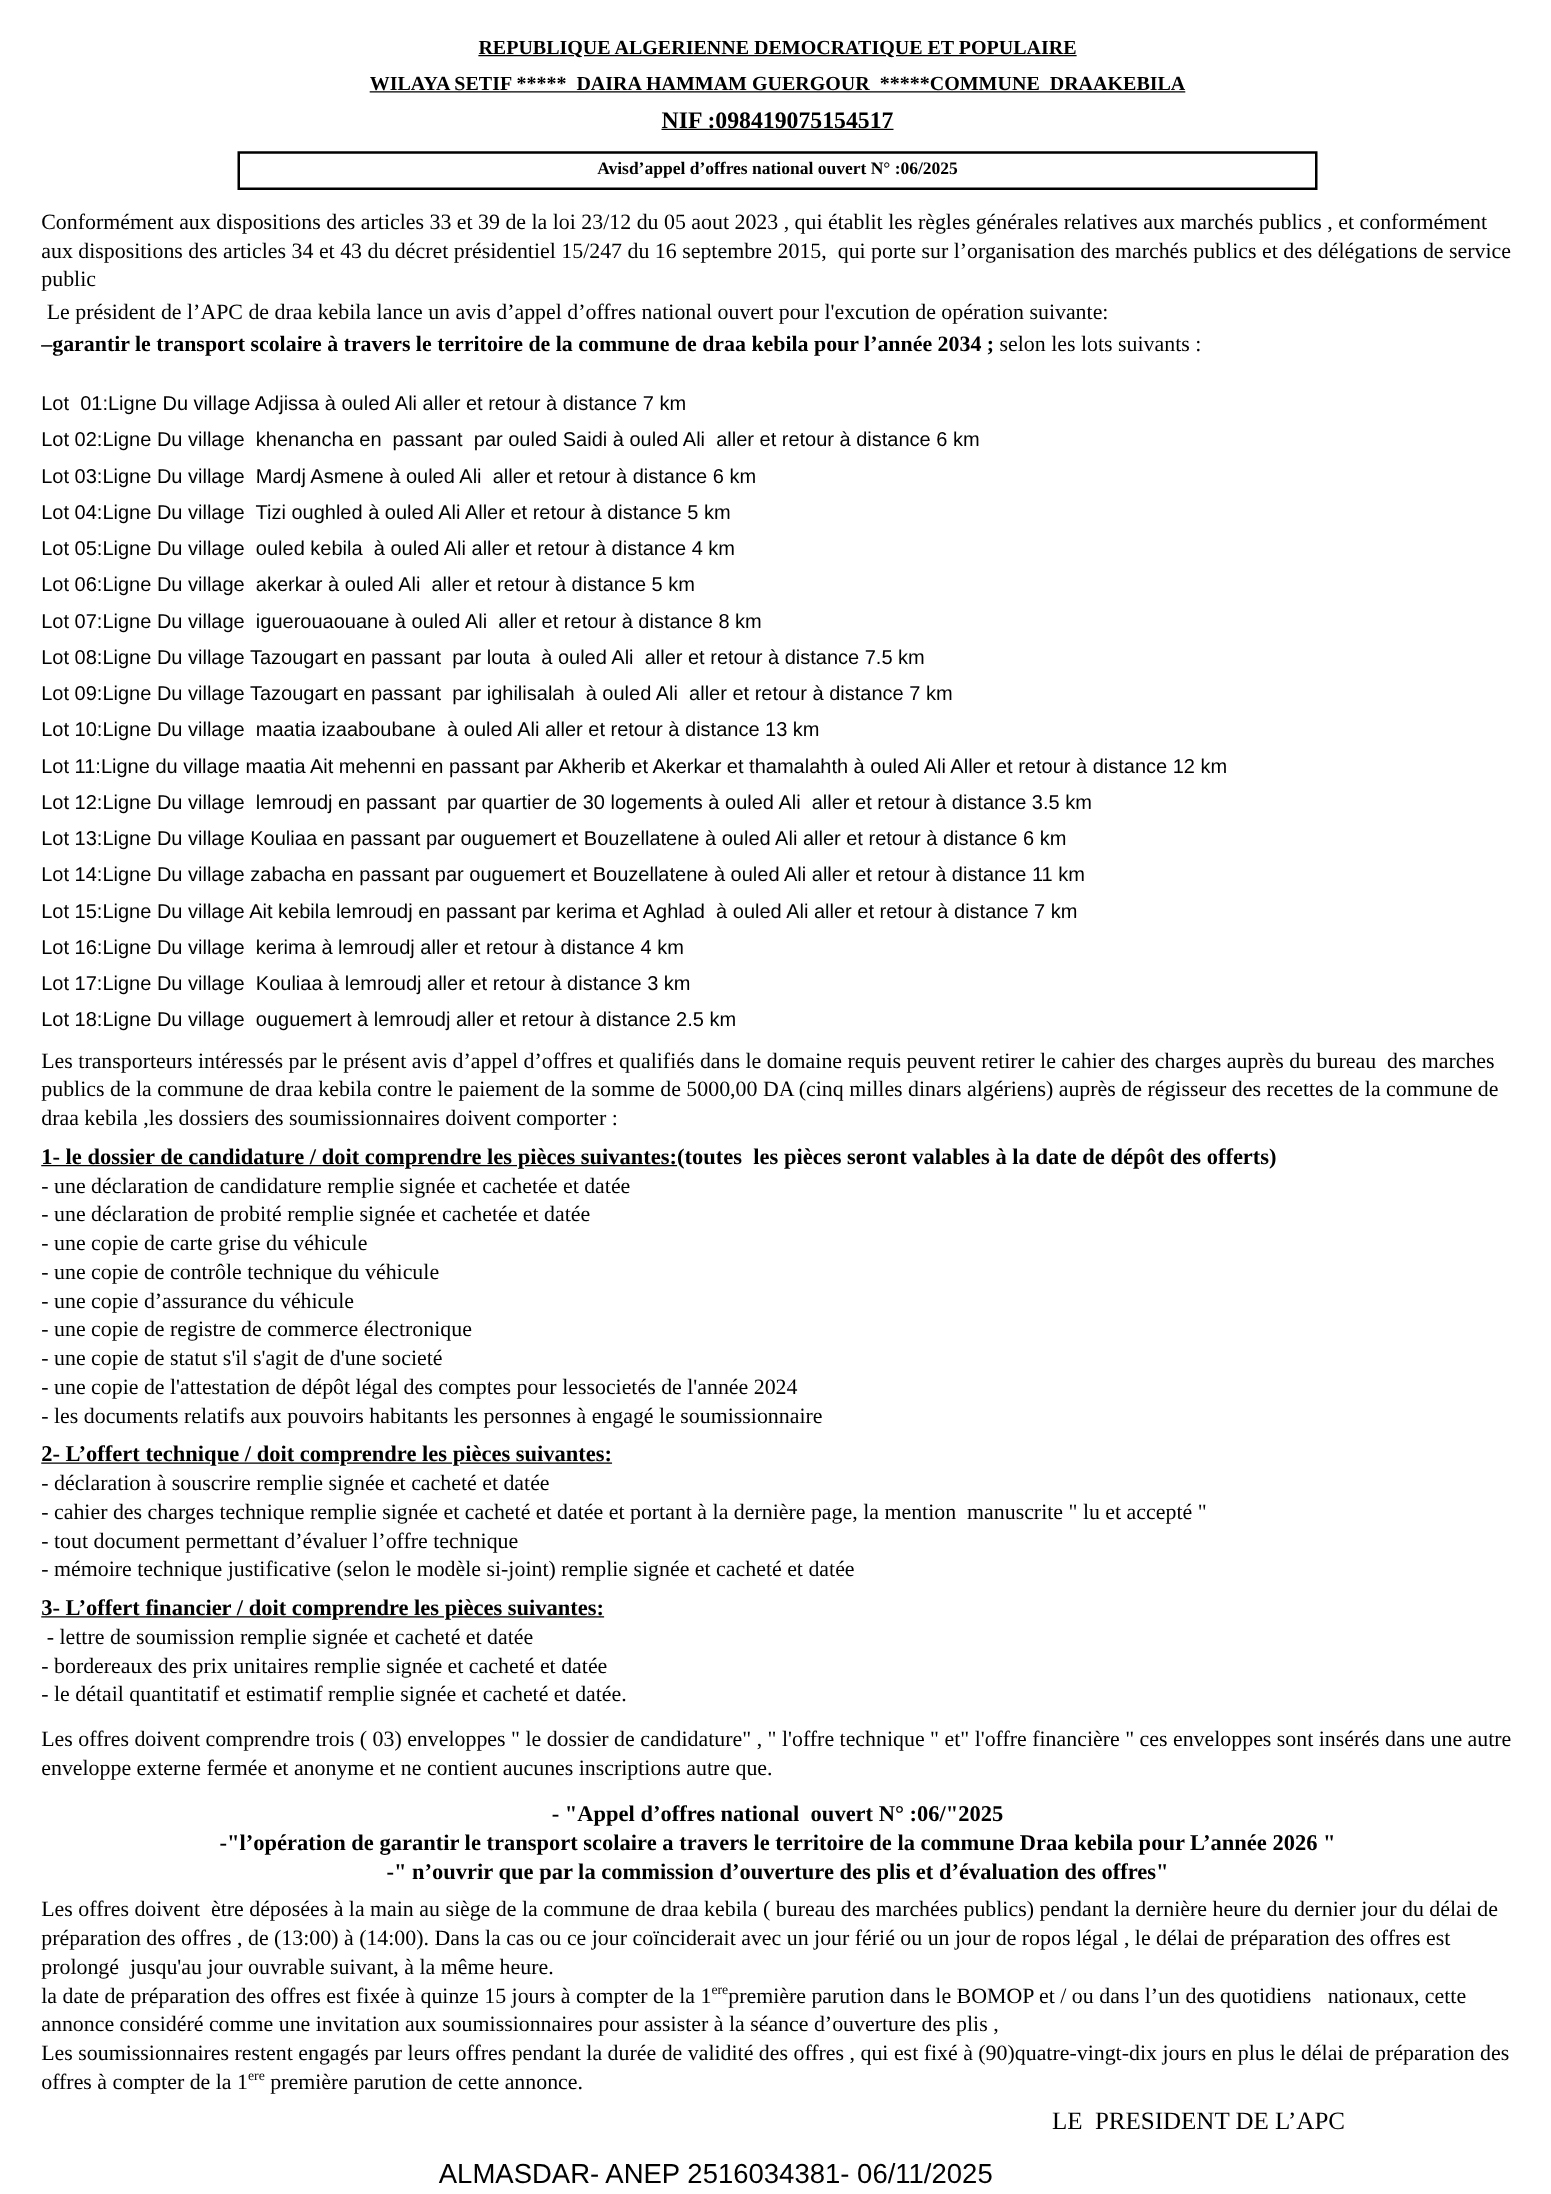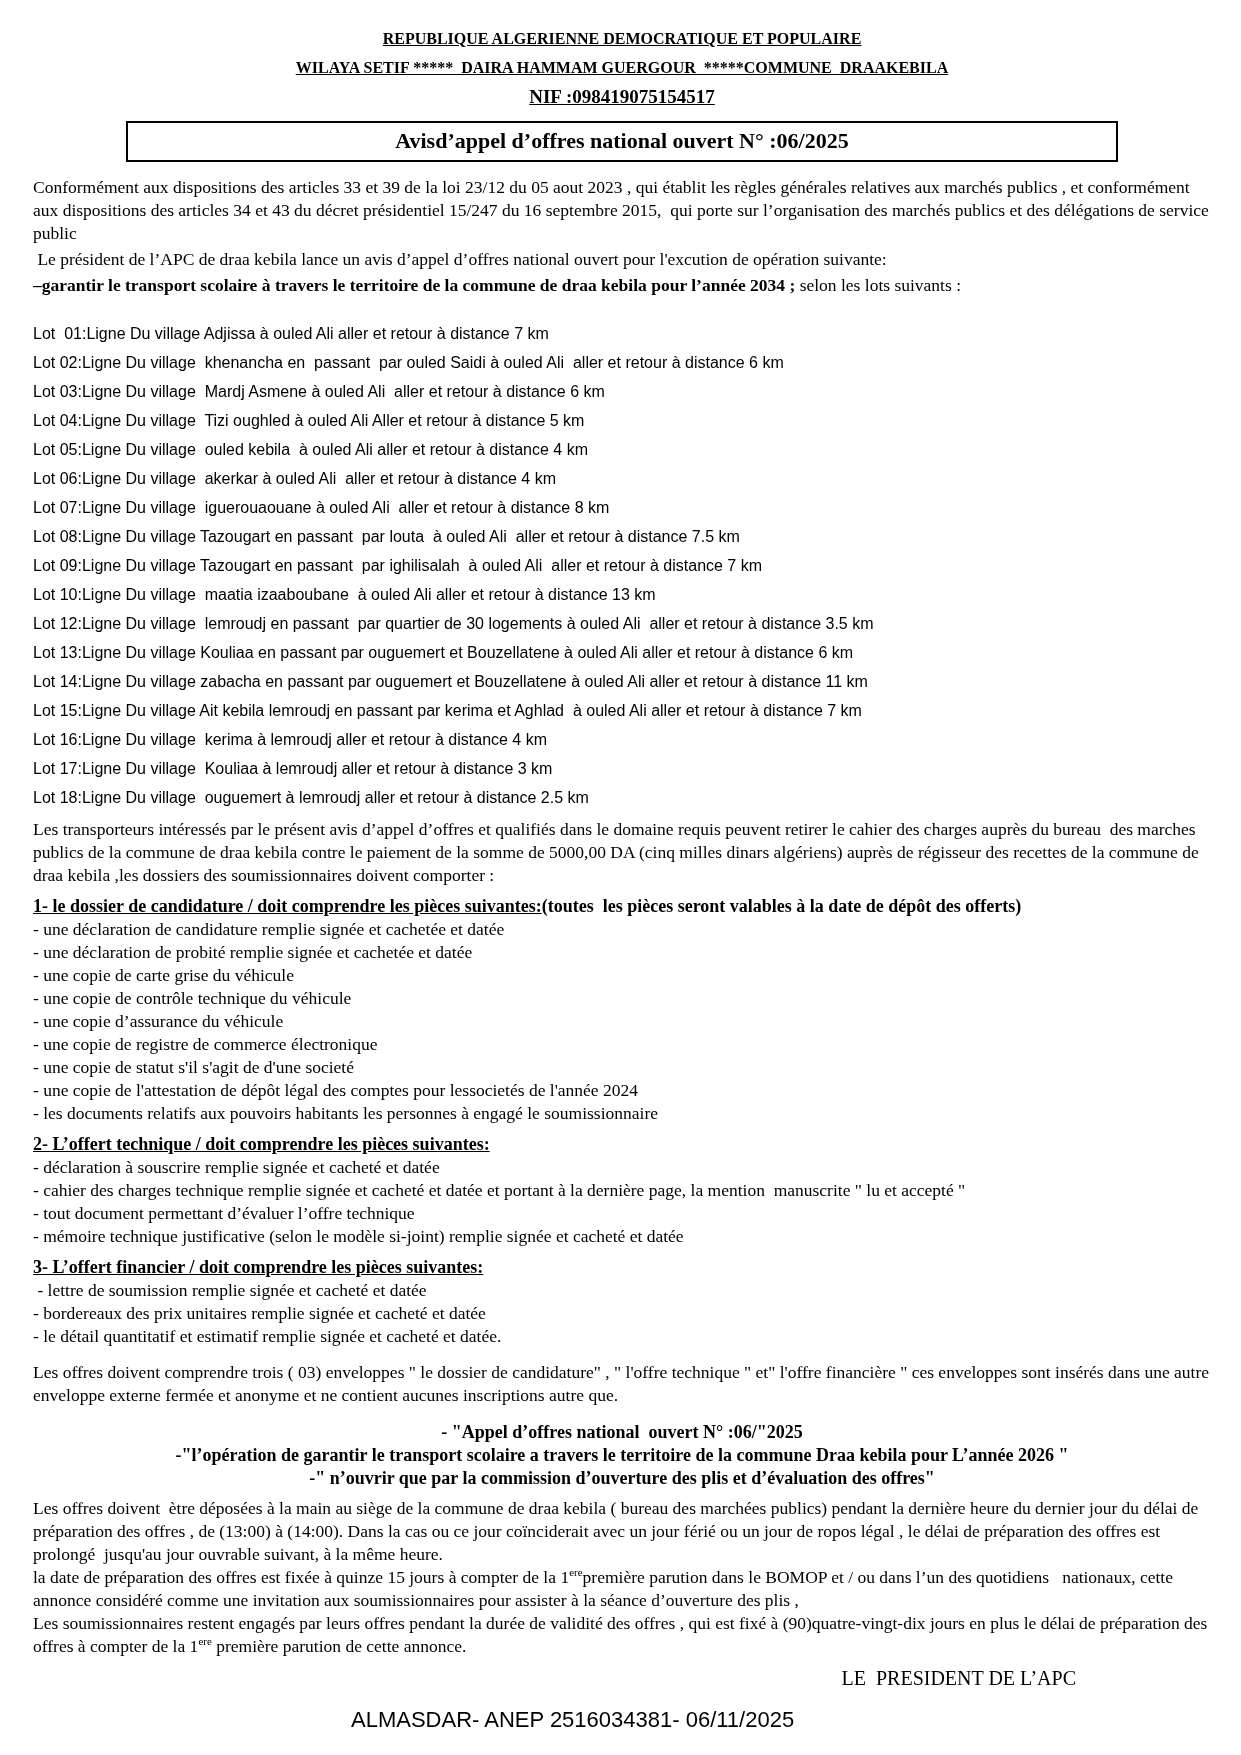--- a/index.html
+++ b/index.html
@@ -10,22 +10,22 @@
   }
   .page { padding:24px 30px 0 33px; }
 
   .hline {
     text-align:center; font-weight:bold; font-size:16px;
     text-decoration:underline; line-height:29px; white-space:pre-wrap;
   }
   .hline.nif { font-size:19px; }
 
   .title-box {
-    width:992px; margin:10px auto 0; border:2px solid #000;
-    text-align:center; font-weight:bold; font-size:22px; padding:5px 0 6px;
+    width:864px; margin:10px auto 0; border:2px solid #000;
+    text-align:center; font-weight:bold; font-size:14px; padding:5px 0 6px;
   }
 
   .body { font-size:17.5px; line-height:23px; white-space:pre-wrap; }
   .p1 { margin-top:14px; }
   .p2 { margin-top:3px; }
   .op { margin-top:3px; }
 
   .lots { margin-top:22px; }
   .lot-line {
     font-family:"Liberation Sans", sans-serif; font-size:16px;
@@ -73,25 +73,26 @@
   <p class="body p1">Conformément aux dispositions des articles 33 et 39 de la loi 23/12 du 05 aout 2023 , qui établit les règles générales relatives aux marchés publics , et conformément aux dispositions des articles 34 et 43 du décret présidentiel 15/247 du 16 septembre 2015,  qui porte sur l’organisation des marchés publics et des délégations de service public</p>
   <p class="body p2"> Le président de l’APC de draa kebila lance un avis d’appel d’offres national ouvert pour l'excution de opération suivante:</p>
   <p class="body op"><b>–garantir le transport scolaire à travers le territoire de la commune de draa kebila pour l’année 2034 ;</b><span> selon les lots suivants :</span></p>
 
   <div class="lots">
       <div class="lot-line">Lot  01:Ligne Du village Adjissa à ouled Ali aller et retour à distance 7 km</div>
       <div class="lot-line">Lot 02:Ligne Du village  khenancha en  passant  par ouled Saidi à ouled Ali  aller et retour à distance 6 km</div>
       <div class="lot-line">Lot 03:Ligne Du village  Mardj Asmene à ouled Ali  aller et retour à distance 6 km</div>
       <div class="lot-line">Lot 04:Ligne Du village  Tizi oughled à ouled Ali Aller et retour à distance 5 km</div>
       <div class="lot-line">Lot 05:Ligne Du village  ouled kebila  à ouled Ali aller et retour à distance 4 km</div>
-      <div class="lot-line">Lot 06:Ligne Du village  akerkar à ouled Ali  aller et retour à distance 4 km</div>
+      <div class="lot-line">Lot 06:Ligne Du village  akerkar à ouled Ali  aller et retour à distance 5 km</div>
       <div class="lot-line">Lot 07:Ligne Du village  iguerouaouane à ouled Ali  aller et retour à distance 8 km</div>
       <div class="lot-line">Lot 08:Ligne Du village Tazougart en passant  par louta  à ouled Ali  aller et retour à distance 7.5 km</div>
       <div class="lot-line">Lot 09:Ligne Du village Tazougart en passant  par ighilisalah  à ouled Ali  aller et retour à distance 7 km</div>
       <div class="lot-line">Lot 10:Ligne Du village  maatia izaaboubane  à ouled Ali aller et retour à distance 13 km</div>
+      <div class="lot-line">Lot 11:Ligne du village maatia Ait mehenni en passant par Akherib et Akerkar et thamalahth à ouled Ali Aller et retour à distance 12 km</div>
       <div class="lot-line">Lot 12:Ligne Du village  lemroudj en passant  par quartier de 30 logements à ouled Ali  aller et retour à distance 3.5 km</div>
       <div class="lot-line">Lot 13:Ligne Du village Kouliaa en passant par ouguemert et Bouzellatene à ouled Ali aller et retour à distance 6 km</div>
       <div class="lot-line">Lot 14:Ligne Du village zabacha en passant par ouguemert et Bouzellatene à ouled Ali aller et retour à distance 11 km</div>
       <div class="lot-line">Lot 15:Ligne Du village Ait kebila lemroudj en passant par kerima et Aghlad  à ouled Ali aller et retour à distance 7 km</div>
       <div class="lot-line">Lot 16:Ligne Du village  kerima à lemroudj aller et retour à distance 4 km</div>
       <div class="lot-line">Lot 17:Ligne Du village  Kouliaa à lemroudj aller et retour à distance 3 km</div>
       <div class="lot-line">Lot 18:Ligne Du village  ouguemert à lemroudj aller et retour à distance 2.5 km</div>
     </div>
 
   <p class="body retrait">Les transporteurs intéressés par le présent avis d’appel d’offres et qualifiés dans le domaine requis peuvent retirer le cahier des charges auprès du bureau  des marches publics de la commune de draa kebila contre le paiement de la somme de 5000,00 DA (cinq milles dinars algériens) auprès de régisseur des recettes de la commune de draa kebila ,les dossiers des soumissionnaires doivent comporter :</p>

